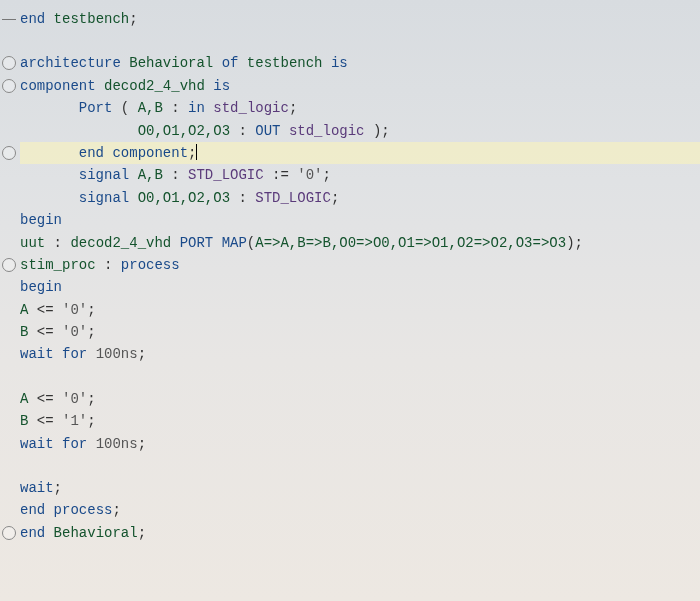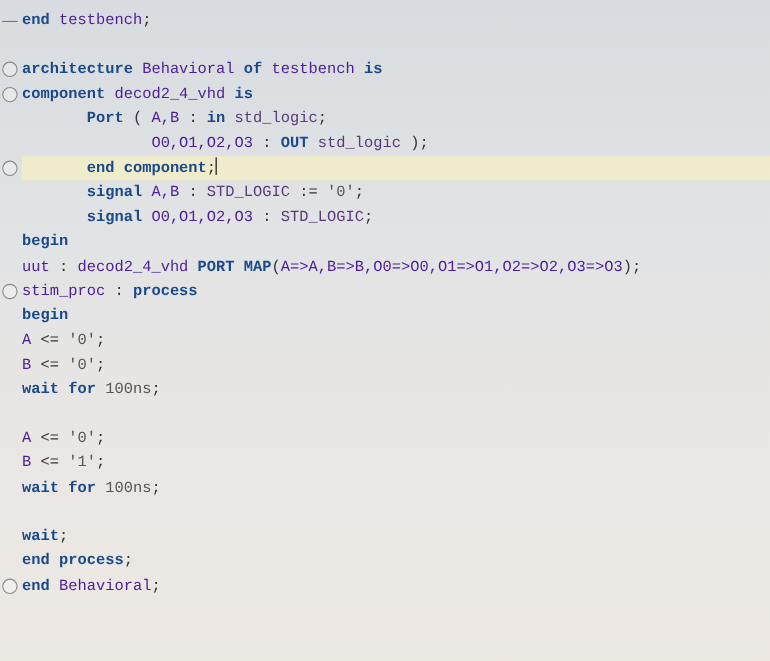--- a/index.html
+++ b/index.html
@@ -20,28 +20,28 @@
     }
     .line {
       white-space: pre;
       position: relative;
     }
     .highlighted {
       background-color: rgba(255, 248, 180, 0.5);
     }
     .keyword {
       color: #1a4a8a;
-      font-weight: bold;
+      font-weight: normal;
     }
     .type {
       color: #5a3a7a;
       font-weight: normal;
     }
     .ident {
-      color: #4c1d95;
+      color: #14532d;
     }
     .literal {
       color: #555;
     }
     .punct {
       color: #333;
     }
     .blank {
       height: 22px;
     }

